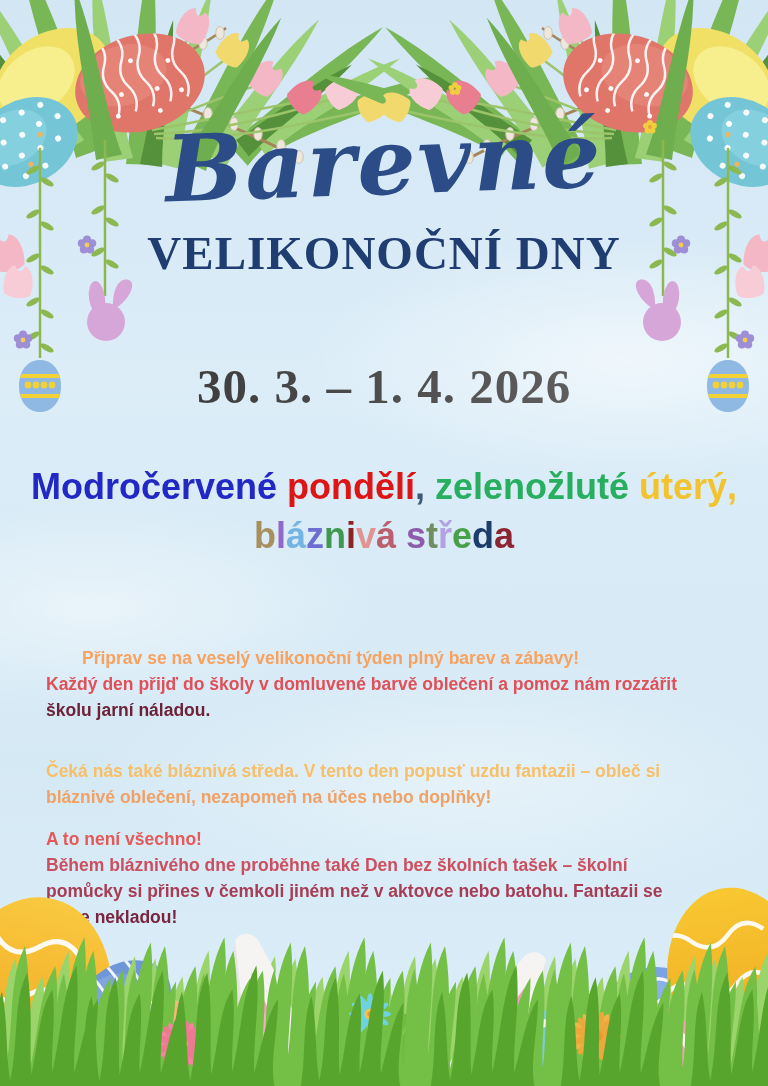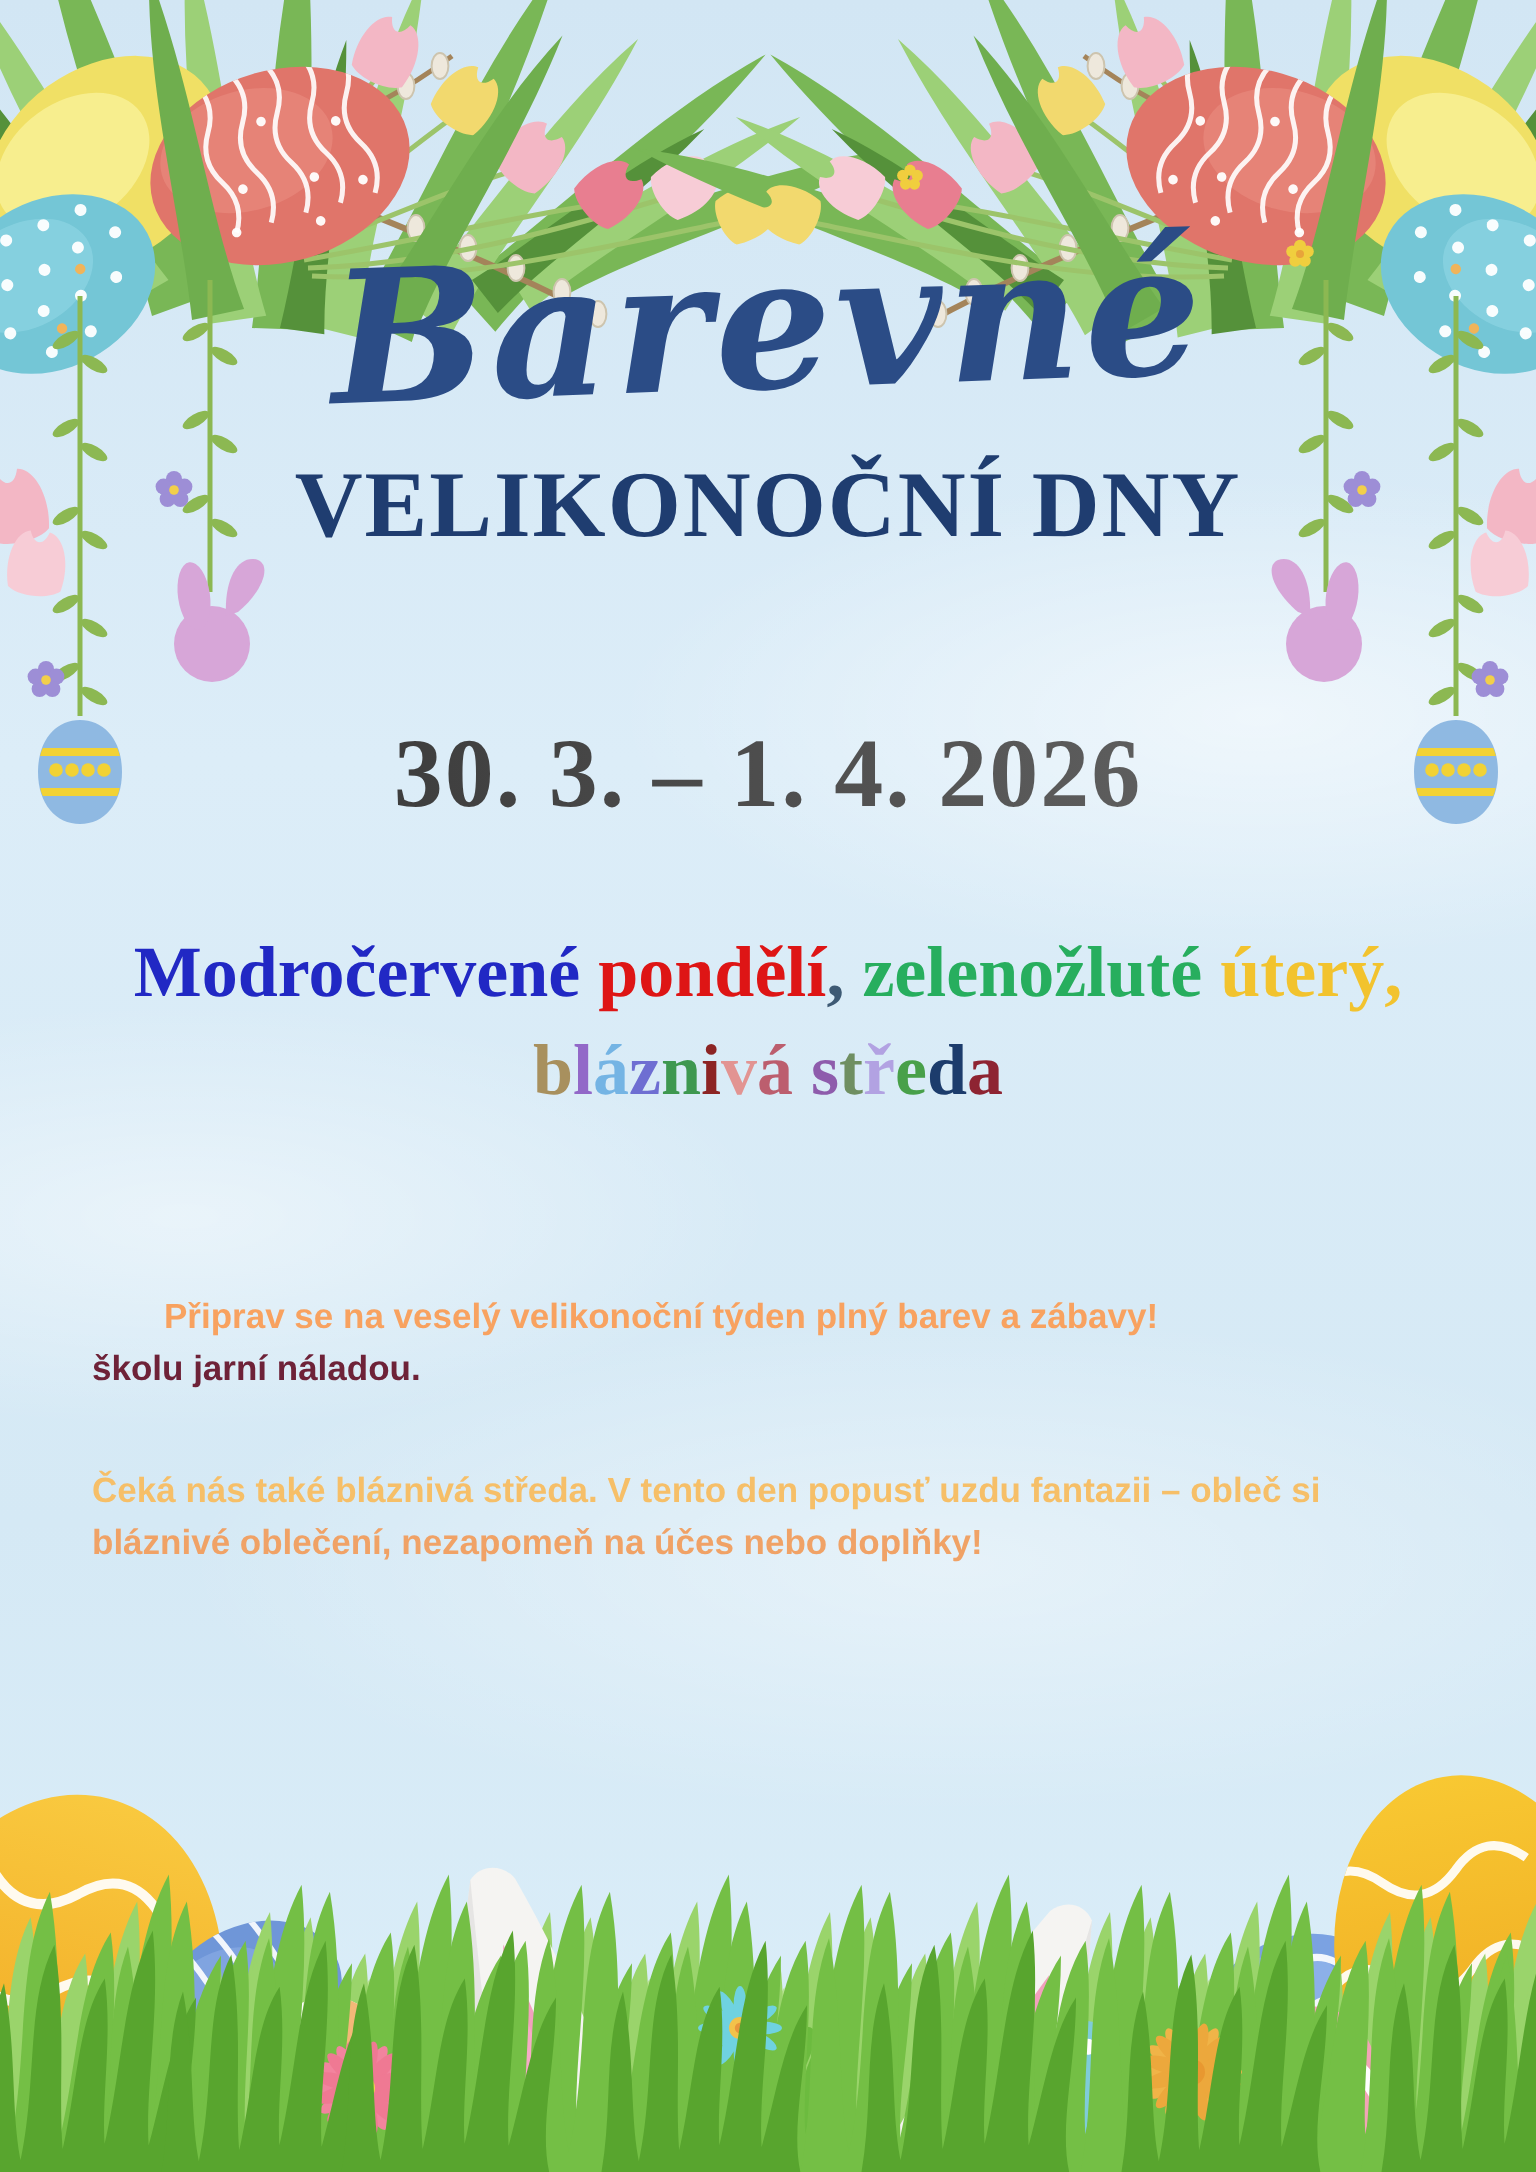--- a/index.html
+++ b/index.html
@@ -21,21 +21,21 @@
   .title-caps{
     top:228px;font-family:"Liberation Serif",serif;font-weight:700;
     font-size:47px;line-height:1.1;letter-spacing:1px;
   }
   .date{
     top:358px;font-family:"Liberation Serif",serif;font-weight:700;font-size:49px;
     letter-spacing:1px;color:#4a4a4a;-webkit-background-clip:text;background-clip:text;
     -webkit-text-fill-color:transparent;
   }
   .headline{
-    top:462px;font-family:Liberation Serif, serif;font-weight:700;
+    top:462px;font-family:Liberation Sans, sans-serif;font-weight:700;
     font-size:36px;line-height:49px;
   }
   .paragraphs{left:46px;top:645px;width:690px;font-weight:700;font-size:17.5px;line-height:26px;}
   .para{margin:0 0 16px 0;}
   .deco{pointer-events:none;}
 </style>
 </head>
 <body>
 
 <div class="poster">
@@ -249,25 +249,32 @@
   <div class="abs center date" style="background-image: linear-gradient(90deg, rgb(45, 45, 45), rgb(110, 110, 110));">30. 3. – 1. 4. 2026</div>
 
   <div class="abs center headline">
     <div id="headline-line1"><span style="color: rgb(33, 40, 196);">Modročervené </span><span style="color: rgb(222, 21, 21);">pondělí</span><span style="color: rgb(62, 90, 116);">, </span><span style="color: rgb(39, 174, 94);">zelenožluté </span><span style="color: rgb(242, 195, 46);">úterý</span><span style="color: rgb(242, 195, 46);">,</span></div>
     <div id="headline-line2"><span style="color: rgb(168, 144, 94);">b</span><span style="color: rgb(146, 104, 200);">l</span><span style="color: rgb(116, 180, 228);">á</span><span style="color: rgb(110, 110, 210);">z</span><span style="color: rgb(62, 152, 80);">n</span><span style="color: rgb(140, 36, 36);">i</span><span style="color: rgb(226, 148, 146);">v</span><span style="color: rgb(188, 94, 110);">á</span><span style="color: rgb(51, 51, 51);"> </span><span style="color: rgb(142, 92, 172);">s</span><span style="color: rgb(111, 143, 98);">t</span><span style="color: rgb(178, 162, 226);">ř</span><span style="color: rgb(72, 160, 74);">e</span><span style="color: rgb(28, 60, 108);">d</span><span style="color: rgb(142, 36, 50);">a</span></div>
   </div>
 
   <div class="abs paragraphs" id="paragraphs">
       <div class="para">
         <div style="color: rgb(248, 162, 96); margin-left: 36px;">Připrav se na veselý velikonoční týden plný barev a zábavy!</div>
+        <div style="color: rgb(224, 80, 88);">Každý den přijď do školy v domluvené barvě oblečení a pomoz nám rozzářit</div>
         <div style="color: rgb(110, 34, 56);">školu jarní náladou.</div>
       </div>
       <div class="para">
         <div style="color: rgb(246, 191, 104); margin-top: 35px;">Čeká nás také bláznivá středa. V tento den popusť uzdu fantazii – obleč si</div>
         <div style="color: rgb(240, 162, 102);">bláznivé oblečení, nezapomeň na účes nebo doplňky!</div>
+      </div>
+      <div class="para">
+        <div style="color: rgb(228, 90, 88);">A to není všechno!</div>
+        <div style="color: rgb(204, 79, 96);">Během bláznivého dne proběhne také Den bez školních tašek – školní</div>
+        <div style="color: rgb(166, 61, 84);">pomůcky si přines v čemkoli jiném než v aktovce nebo batohu. Fantazii se</div>
+        <div style="color: rgb(120, 37, 63);">meze nekladou!</div>
       </div>
     </div>
 
   <svg class="abs deco" style="bottom:0;left:0" width="768" height="200" viewBox="0 0 768 200">
     <defs>
       <g id="tuft">
           <path d="M0,0 C6,-30 1,-58 10,-82 C16,-50 12,-22 19,0 Z
         M15,0 C25,-38 18,-72 31,-98 C37,-62 31,-28 36,0 Z
         M31,0 C41,-32 39,-64 52,-84 C56,-54 48,-24 54,0 Z
         M48,0 C60,-40 58,-78 72,-104 C76,-64 66,-30 72,0 Z

